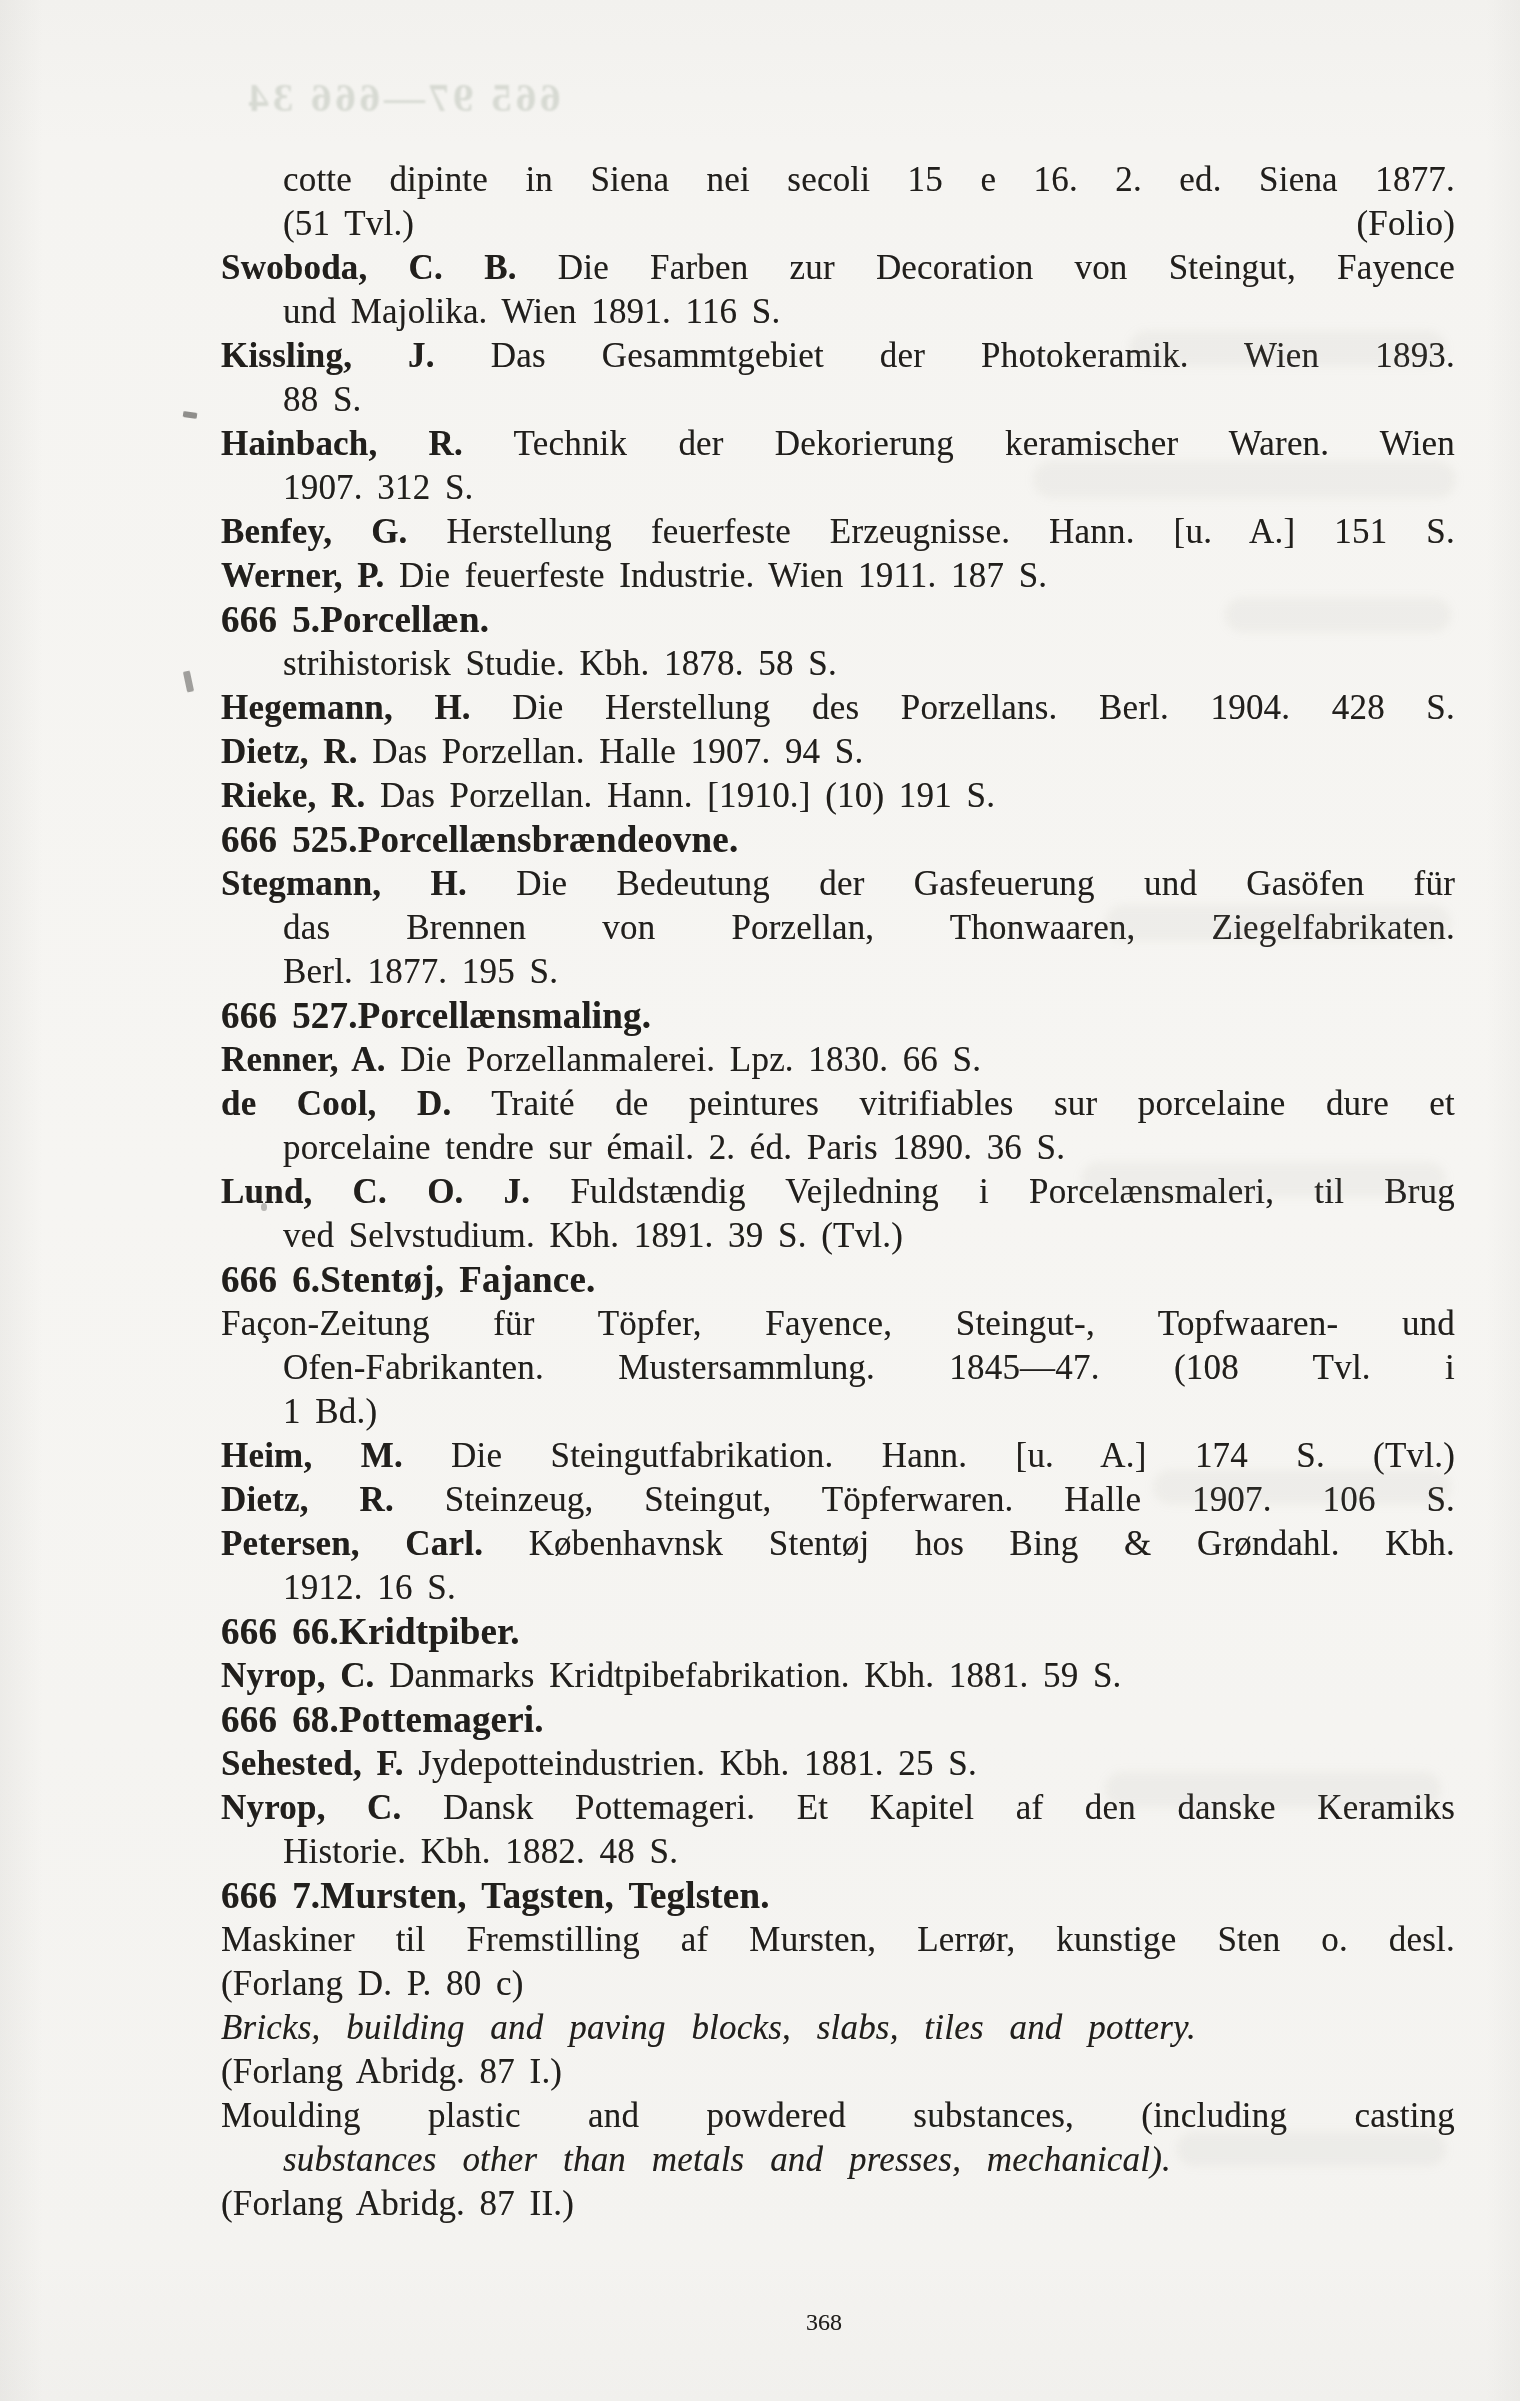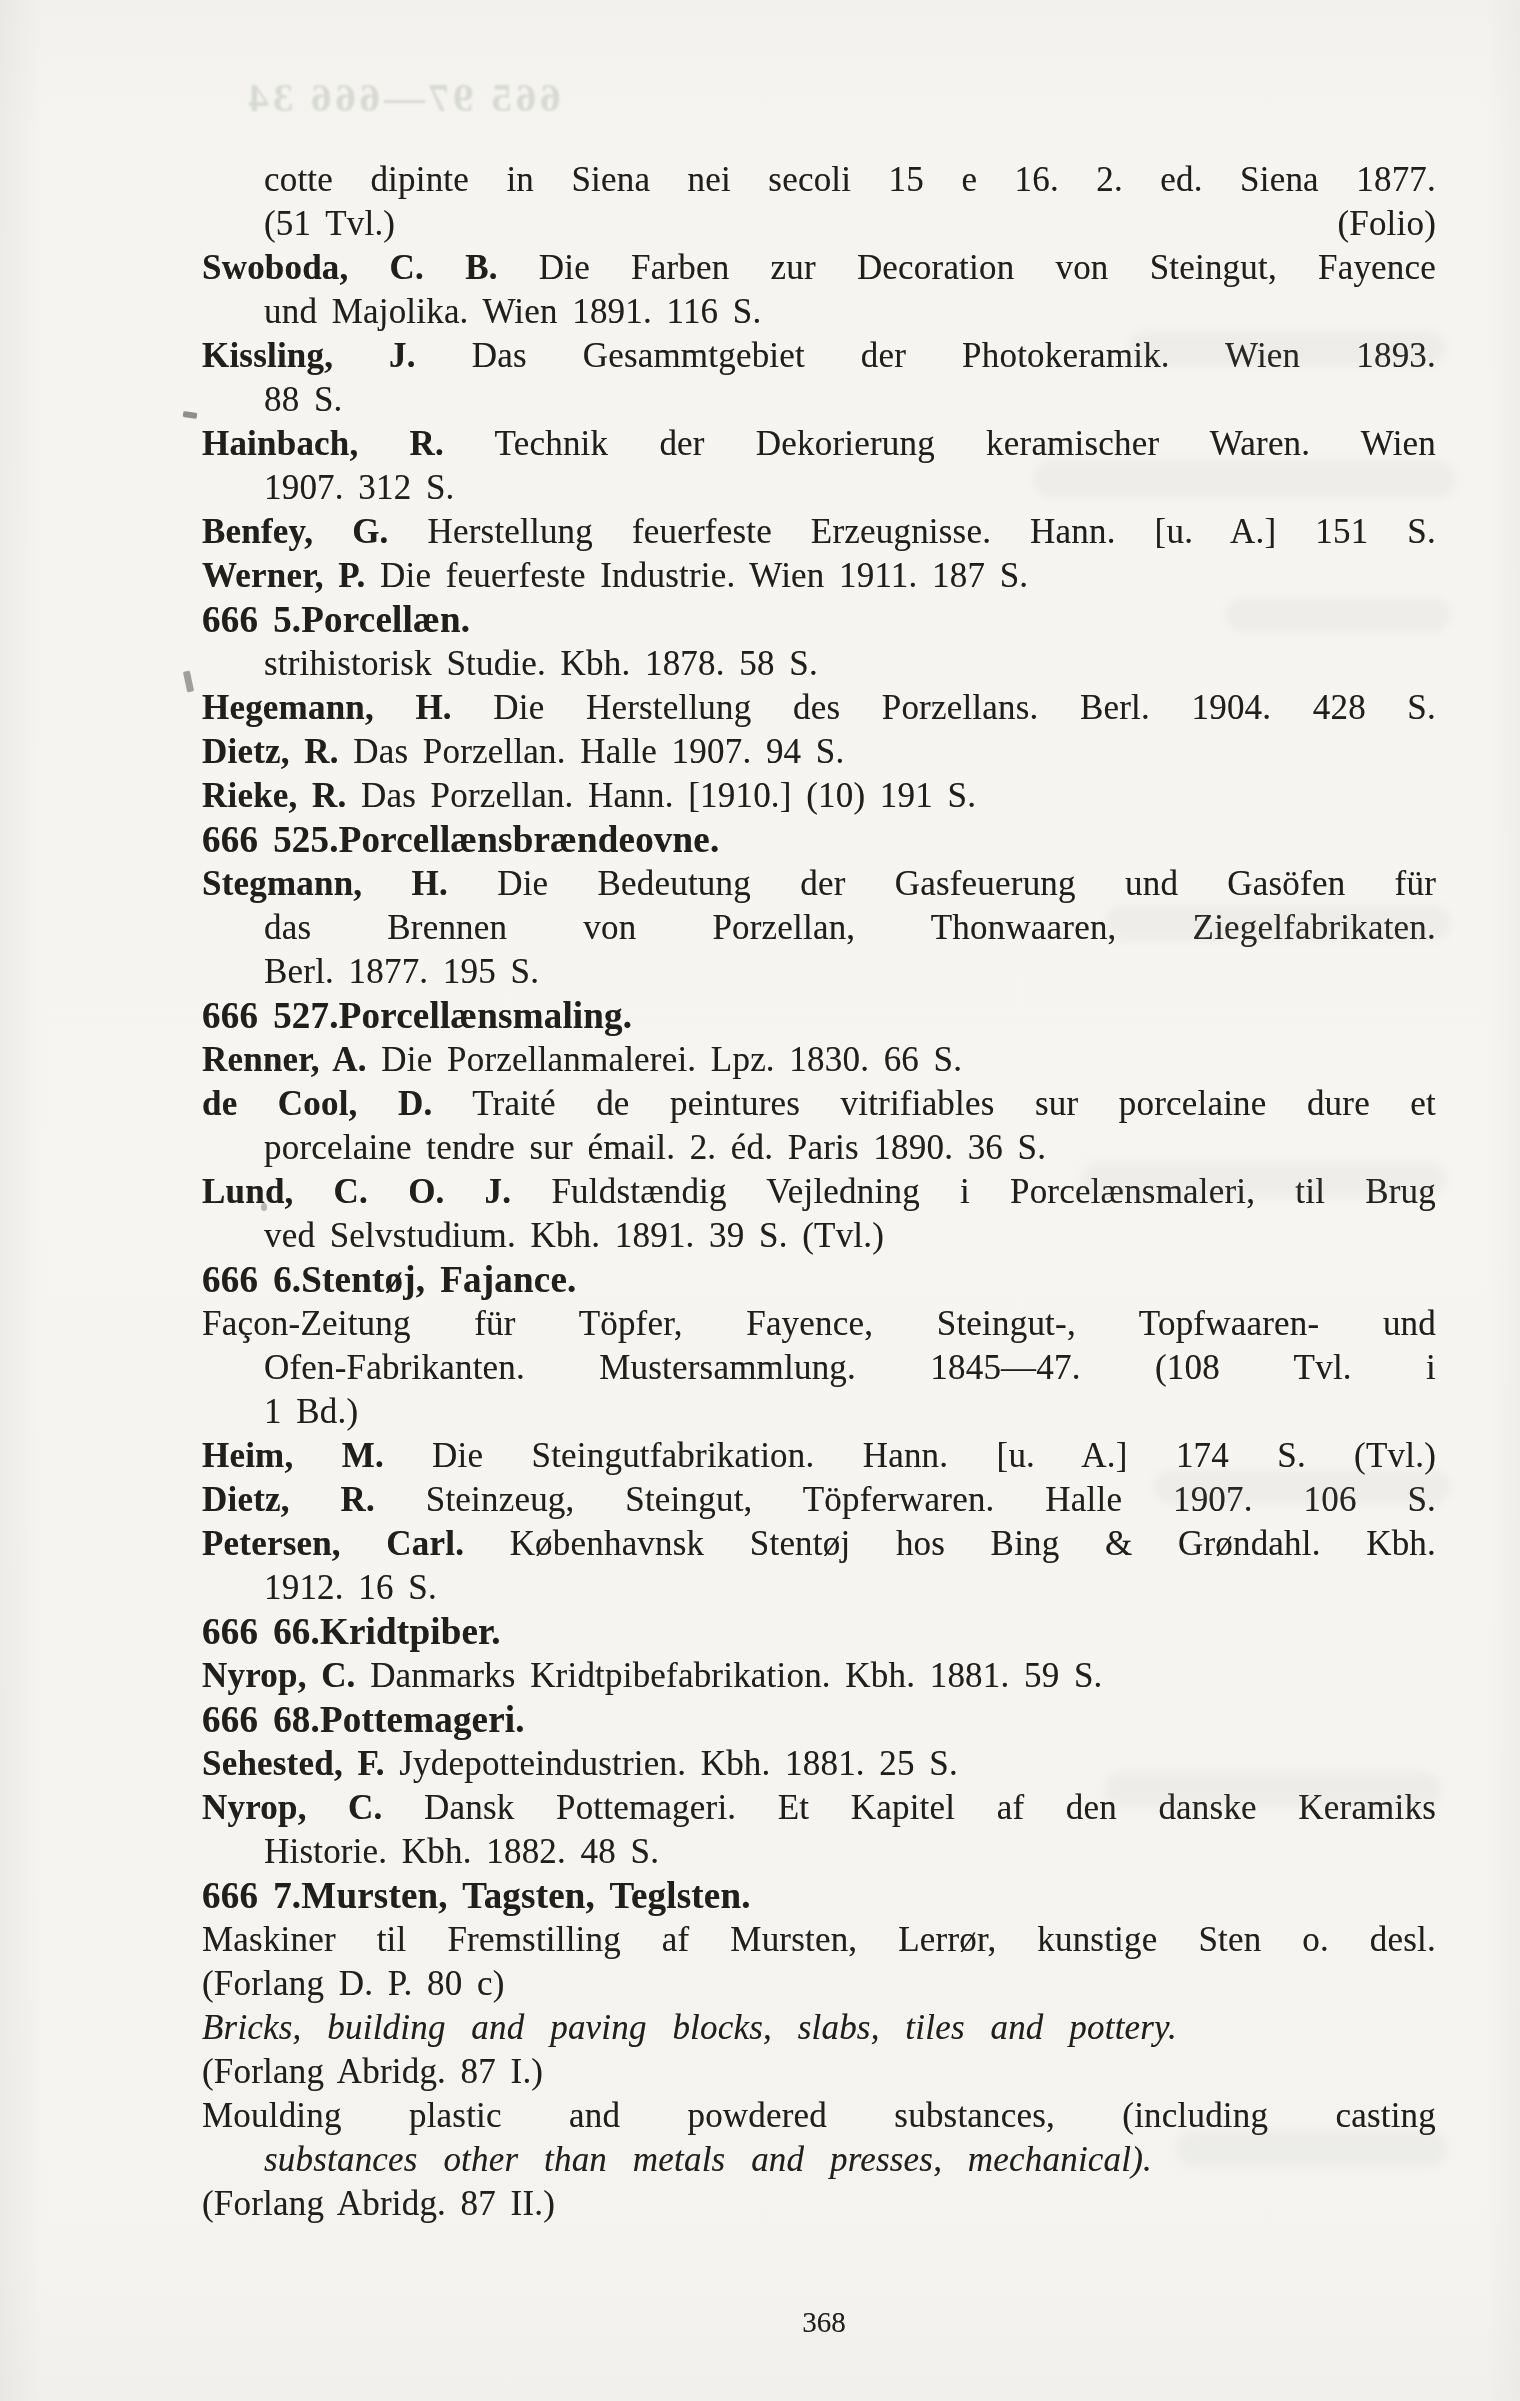--- a/index.html
+++ b/index.html
@@ -22,40 +22,40 @@
     position: absolute; left: 213px; top: 73px; width: 379px; height: 48px;
     font-size: 41px; font-weight: bold; line-height: 48px;
     letter-spacing: 3.8px; text-align: center;
     color: #a8b1a3; opacity: 0.38;
     transform: scaleX(-1);
     filter: blur(1.2px);
     user-select: none;
   }
   
   .text-block {
-    position: absolute; left: 202px; top: 158px; width: 1234px;
+    position: absolute; left: 221px; top: 158px; width: 1234px;
     font-size: 35px; line-height: 44px;
     letter-spacing: 0.2px; word-spacing: 0.16em;
     text-shadow: 0 0 0.6px rgba(30,28,25,0.42);
   }
   .line { height: 44px; }
   .line.cont { padding-left: 62px; }
   .line.justify { text-align: justify; text-align-last: justify; }
   .line.right { text-align: left; }
   .line.wide { word-spacing: 0.48em; font-style: italic; }
   .line.split { display: flex; justify-content: space-between; padding-left: 62px; gap: 36px; }
   .line.section {
     display: flex; justify-content: flex-start;
     font-weight: bold; font-size: 37px;
   }
   .line b { font-weight: bold; }
   
   .page-number {
     position: absolute; left: 207px; top: 2300px; width: 1234px;
-    text-align: center; font-size: 29px; line-height: 44px;
+    text-align: center; font-size: 24px; line-height: 44px;
     text-shadow: 0 0 0.6px rgba(30,28,25,0.42);
   }
   
   .smudge {
     position: absolute; border-radius: 19px;
     background: rgba(150,152,145,0.08);
     filter: blur(4.8px);
   }
   .speck {
     position: absolute; background: #2b2a27;

